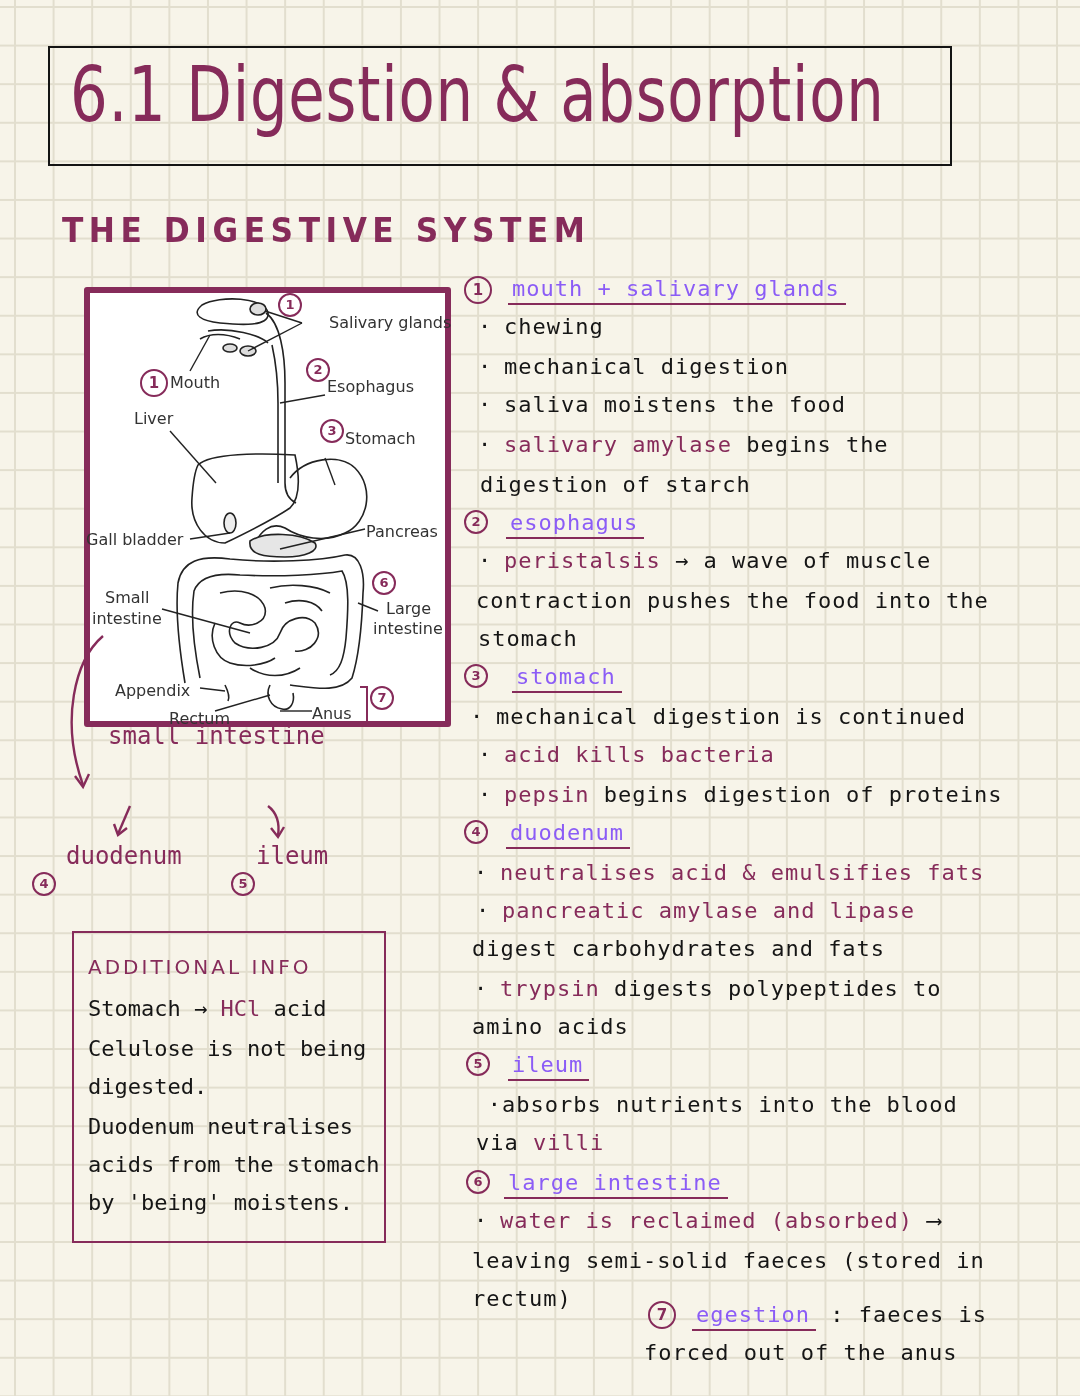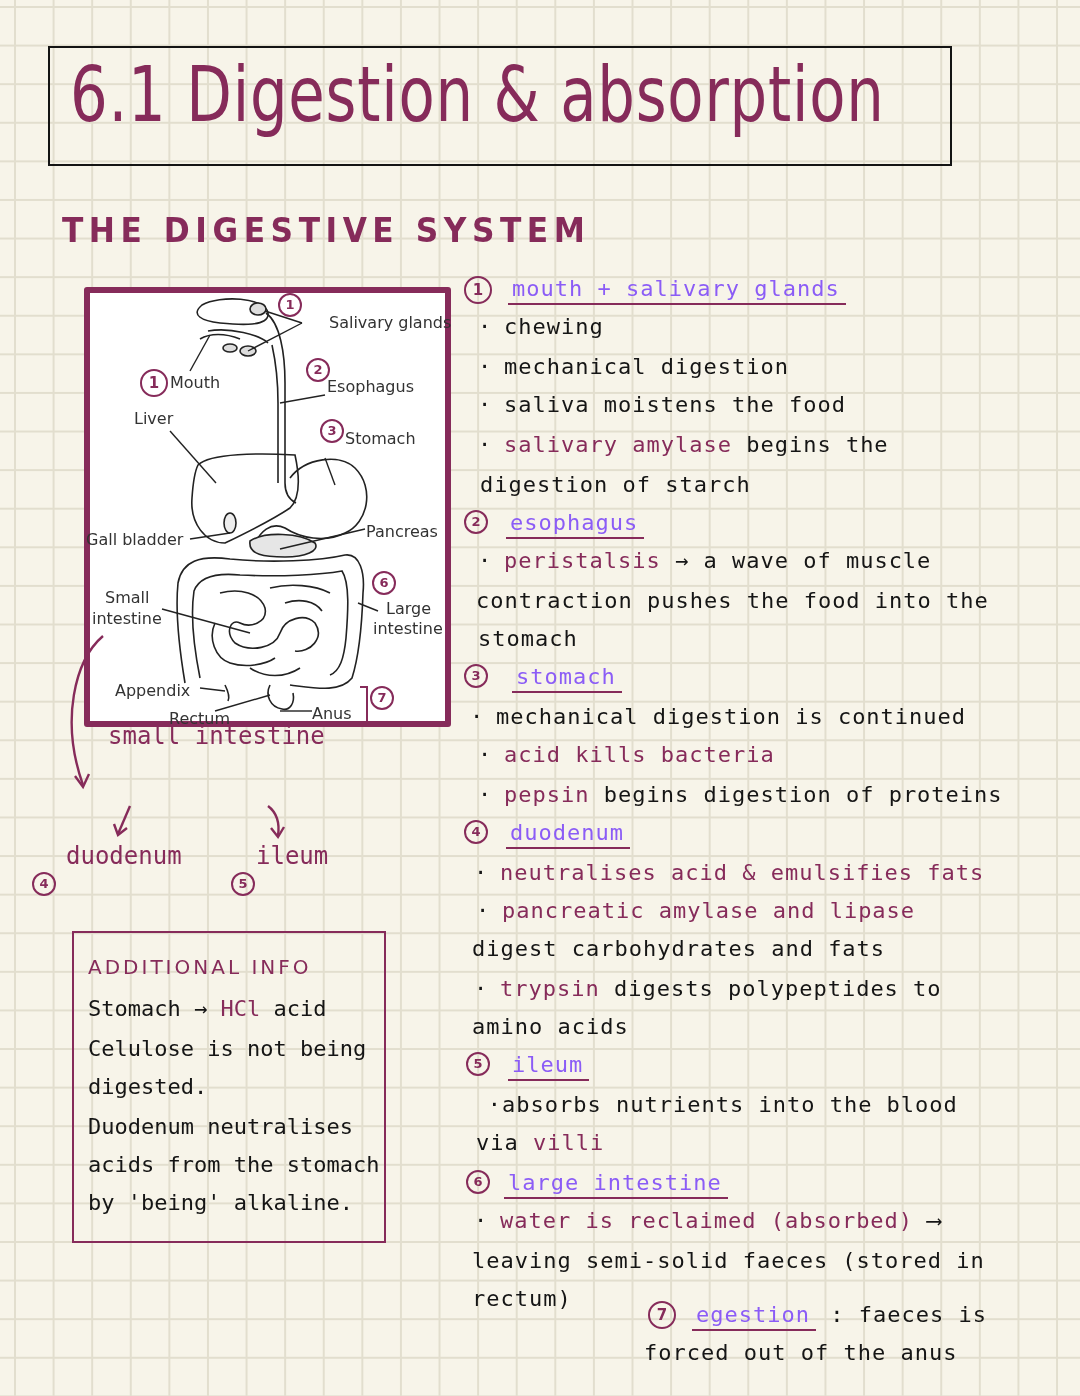--- a/index.html
+++ b/index.html
@@ -147,21 +147,21 @@
 <span class="circ sm abs" style="left:32px; top:872px;">4</span>
 <span class="circ sm abs" style="left:231px; top:872px;">5</span>
 
 <div id="info-box" class="abs"></div>
 <div id="info-title" class="abs">ADDITIONAL INFO</div>
 <div class="info-line" style="top:996px;"><span>Stomach → </span><span class="maroon">HCl</span><span> acid</span></div>
 <div class="info-line" style="top:1036px;">Celulose is not being</div>
 <div class="info-line" style="top:1074px;">digested.</div>
 <div class="info-line" style="top:1114px;">Duodenum neutralises</div>
 <div class="info-line" style="top:1152px;">acids from the stomach</div>
-<div class="info-line" style="top:1190px;">by 'being' alkaline.</div>
+<div class="info-line" style="top:1190px;">by 'being' moistens.</div>
 
 <span class="circ abs" style="left:464px; top:276px;">1</span>
 <div class="note" style="left:508px; top:276px;"><span class="heading-u">mouth + salivary glands</span></div>
 <div class="note black" style="left:478px; top:314px;"><span class="bullet">·</span><span>chewing</span></div>
 <div class="note black" style="left:478px; top:354px;"><span class="bullet">·</span><span>mechanical digestion</span></div>
 <div class="note black" style="left:478px; top:392px;"><span class="bullet">·</span><span>saliva moistens the food</span></div>
 <div class="note black" style="left:478px; top:432px;"><span class="bullet">·</span><span class="m">salivary amylase</span><span> begins the</span></div>
 <div class="note black" style="left:480px; top:472px;">digestion of starch</div>
 
 <span class="circ sm abs" style="left:464px; top:510px;">2</span>

